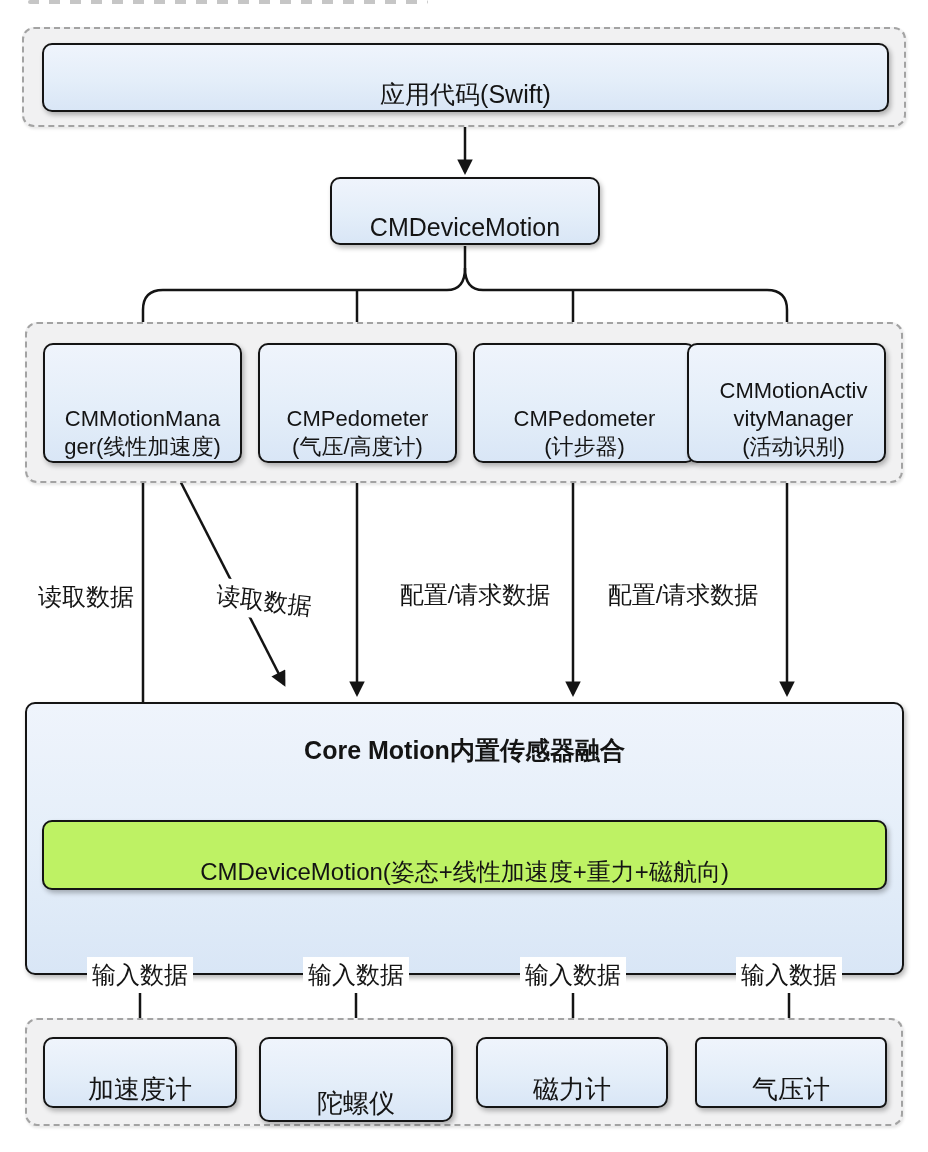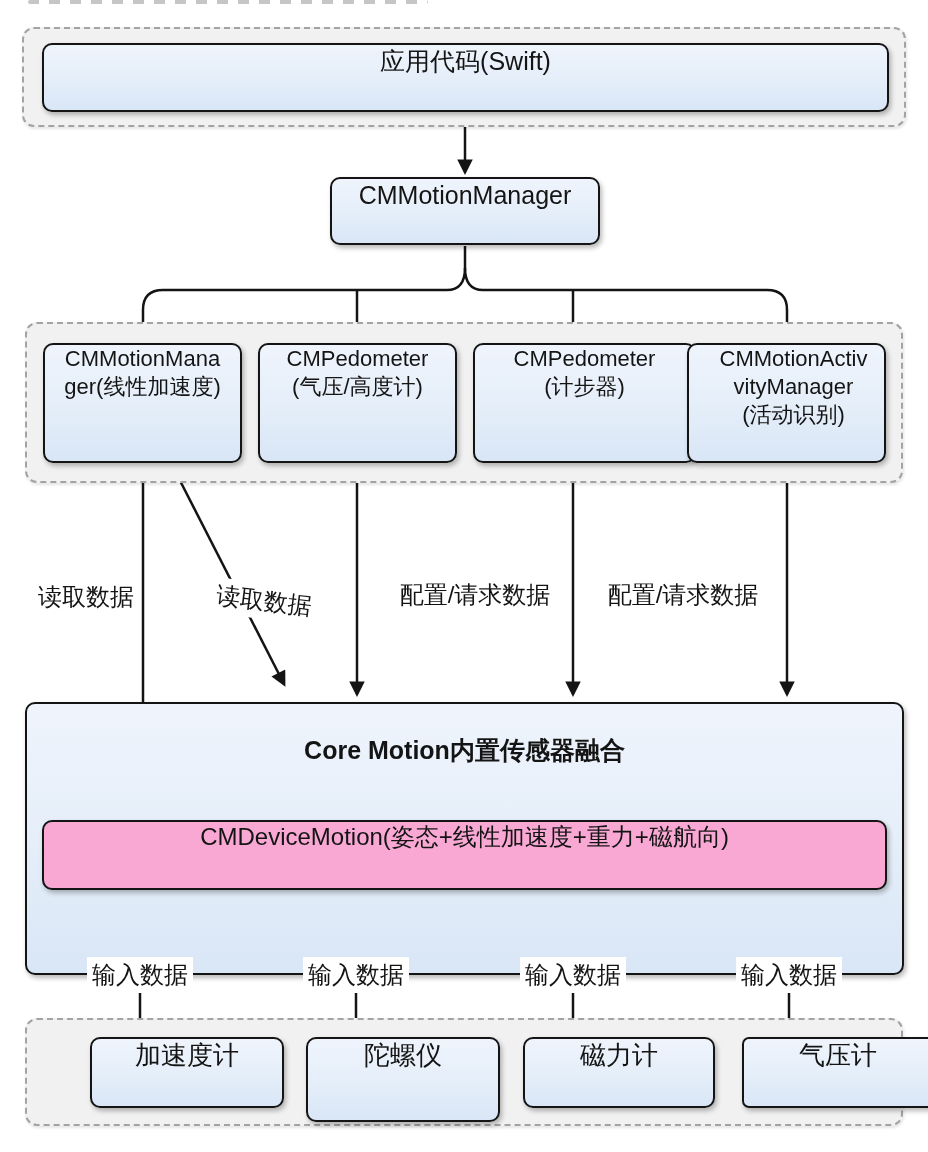--- a/index.html
+++ b/index.html
@@ -8,42 +8,42 @@
     font-family:"Liberation Sans","DejaVu Sans",sans-serif;color:#141414;
   }
   .group{
     position:absolute;background:#f1f1f2;border:2px dashed #a3a3a3;border-radius:12px;
     box-sizing:border-box;box-shadow:1px 2px 3px rgba(0,0,0,.10);
   }
   .node{
     position:absolute;box-sizing:border-box;
     background:linear-gradient(180deg,#eff4fc 0%,#e4eef9 55%,#d9e6f6 100%);
     border:2.5px solid #141414;border-radius:10px;
-    display:flex;align-items:flex-start;justify-content:center;text-align:center;
+    display:flex;align-items:flex-end;justify-content:center;text-align:center;
     white-space:pre-line;line-height:1.28;box-shadow:2px 3px 5px rgba(0,0,0,.28);
   }
-  .node.white{background:#f9a8d4;}
+  .node.white{background:#bef264;}
   .elabel{
     position:absolute;transform:translate(-50%,-50%);background:#ffffff;
     padding:2px 5px;font-size:24px;white-space:nowrap;
   }
   .elabel.tilt{transform:translate(-50%,-50%) rotate(7deg);}
   .fusion-title{
     position:absolute;left:0;top:30px;width:100%;text-align:center;
     font-size:25px;font-weight:bold;
   }
   #edges{position:absolute;left:0;top:0;pointer-events:none;}
   .edge{stroke:#141414;stroke-width:2.5;fill:none;}
   #top-artifact{
     position:absolute;left:28px;top:0;width:400px;height:4px;opacity:.5;border-radius:2px;
     background:repeating-linear-gradient(90deg,#8d8d8d 0 11px,transparent 11px 21px);
   }
   .fs25{font-size:25px;}
   .fs22{font-size:22px;}
-  .fs26{font-size:26px;margin-left:47px;}
+  .fs26{font-size:26px;}
   .fs24{font-size:24px;}
 </style>
 </head>
 <body>
 
 <div id="canvas">
 
   <div id="top-artifact"></div>
 
   <svg id="edges" width="928" height="1152" viewBox="0 0 928 1152">
@@ -68,21 +68,21 @@
     <path class="edge" d="M573 1038 V922" marker-end="url(#ah)"></path>
     <path class="edge" d="M789 1038 V922" marker-end="url(#ah)"></path>
   </svg>
 
   <div class="group" style="left:22px;top:27px;width:884px;height:100px;"></div>
   <div class="node fs25" style="left:42px;top:43px;width:847px;height:69px;">
     <span>应用代码(Swift)</span>
   </div>
 
   <div class="node fs25" style="left:330px;top:177px;width:270px;height:68px;">
-    <span>CMMotionManager</span>
+    <span>CMDeviceMotion</span>
   </div>
 
   <div class="group" style="left:25px;top:322px;width:878px;height:161px;"></div>
   <div class="node fs22" style="left:43px;top:343px;width:199px;height:120px;">
     <span>CMMotionMana
 ger(线性加速度)</span>
   </div>
   <div class="node fs22" style="left:258px;top:343px;width:199px;height:120px;">
     <span>CMPedometer
 (气压/高度计)</span>

